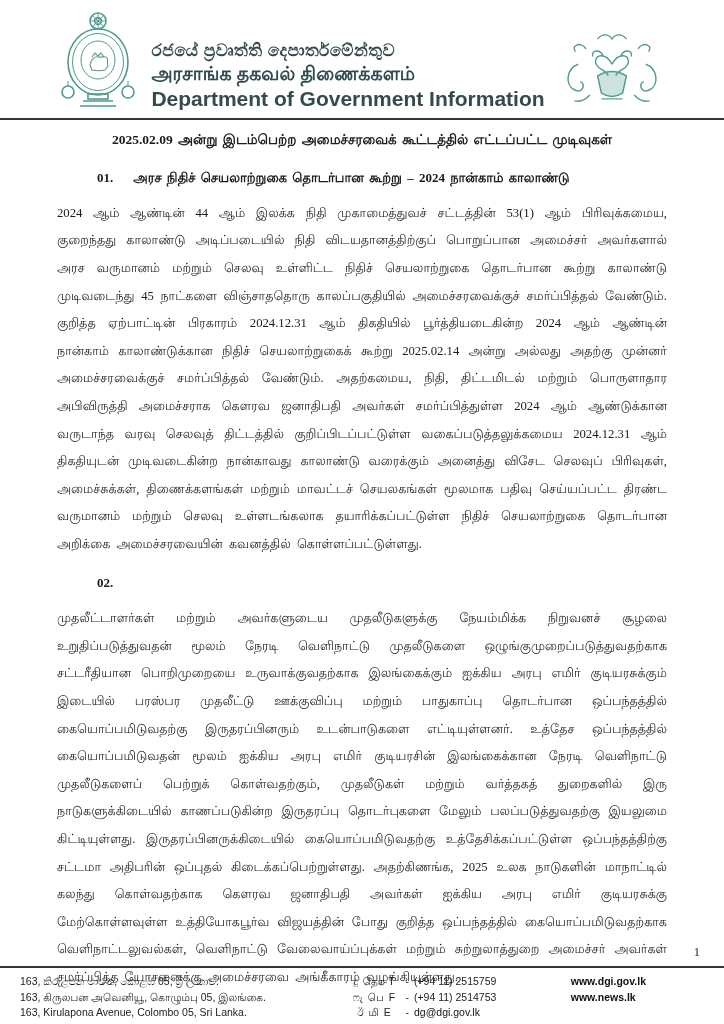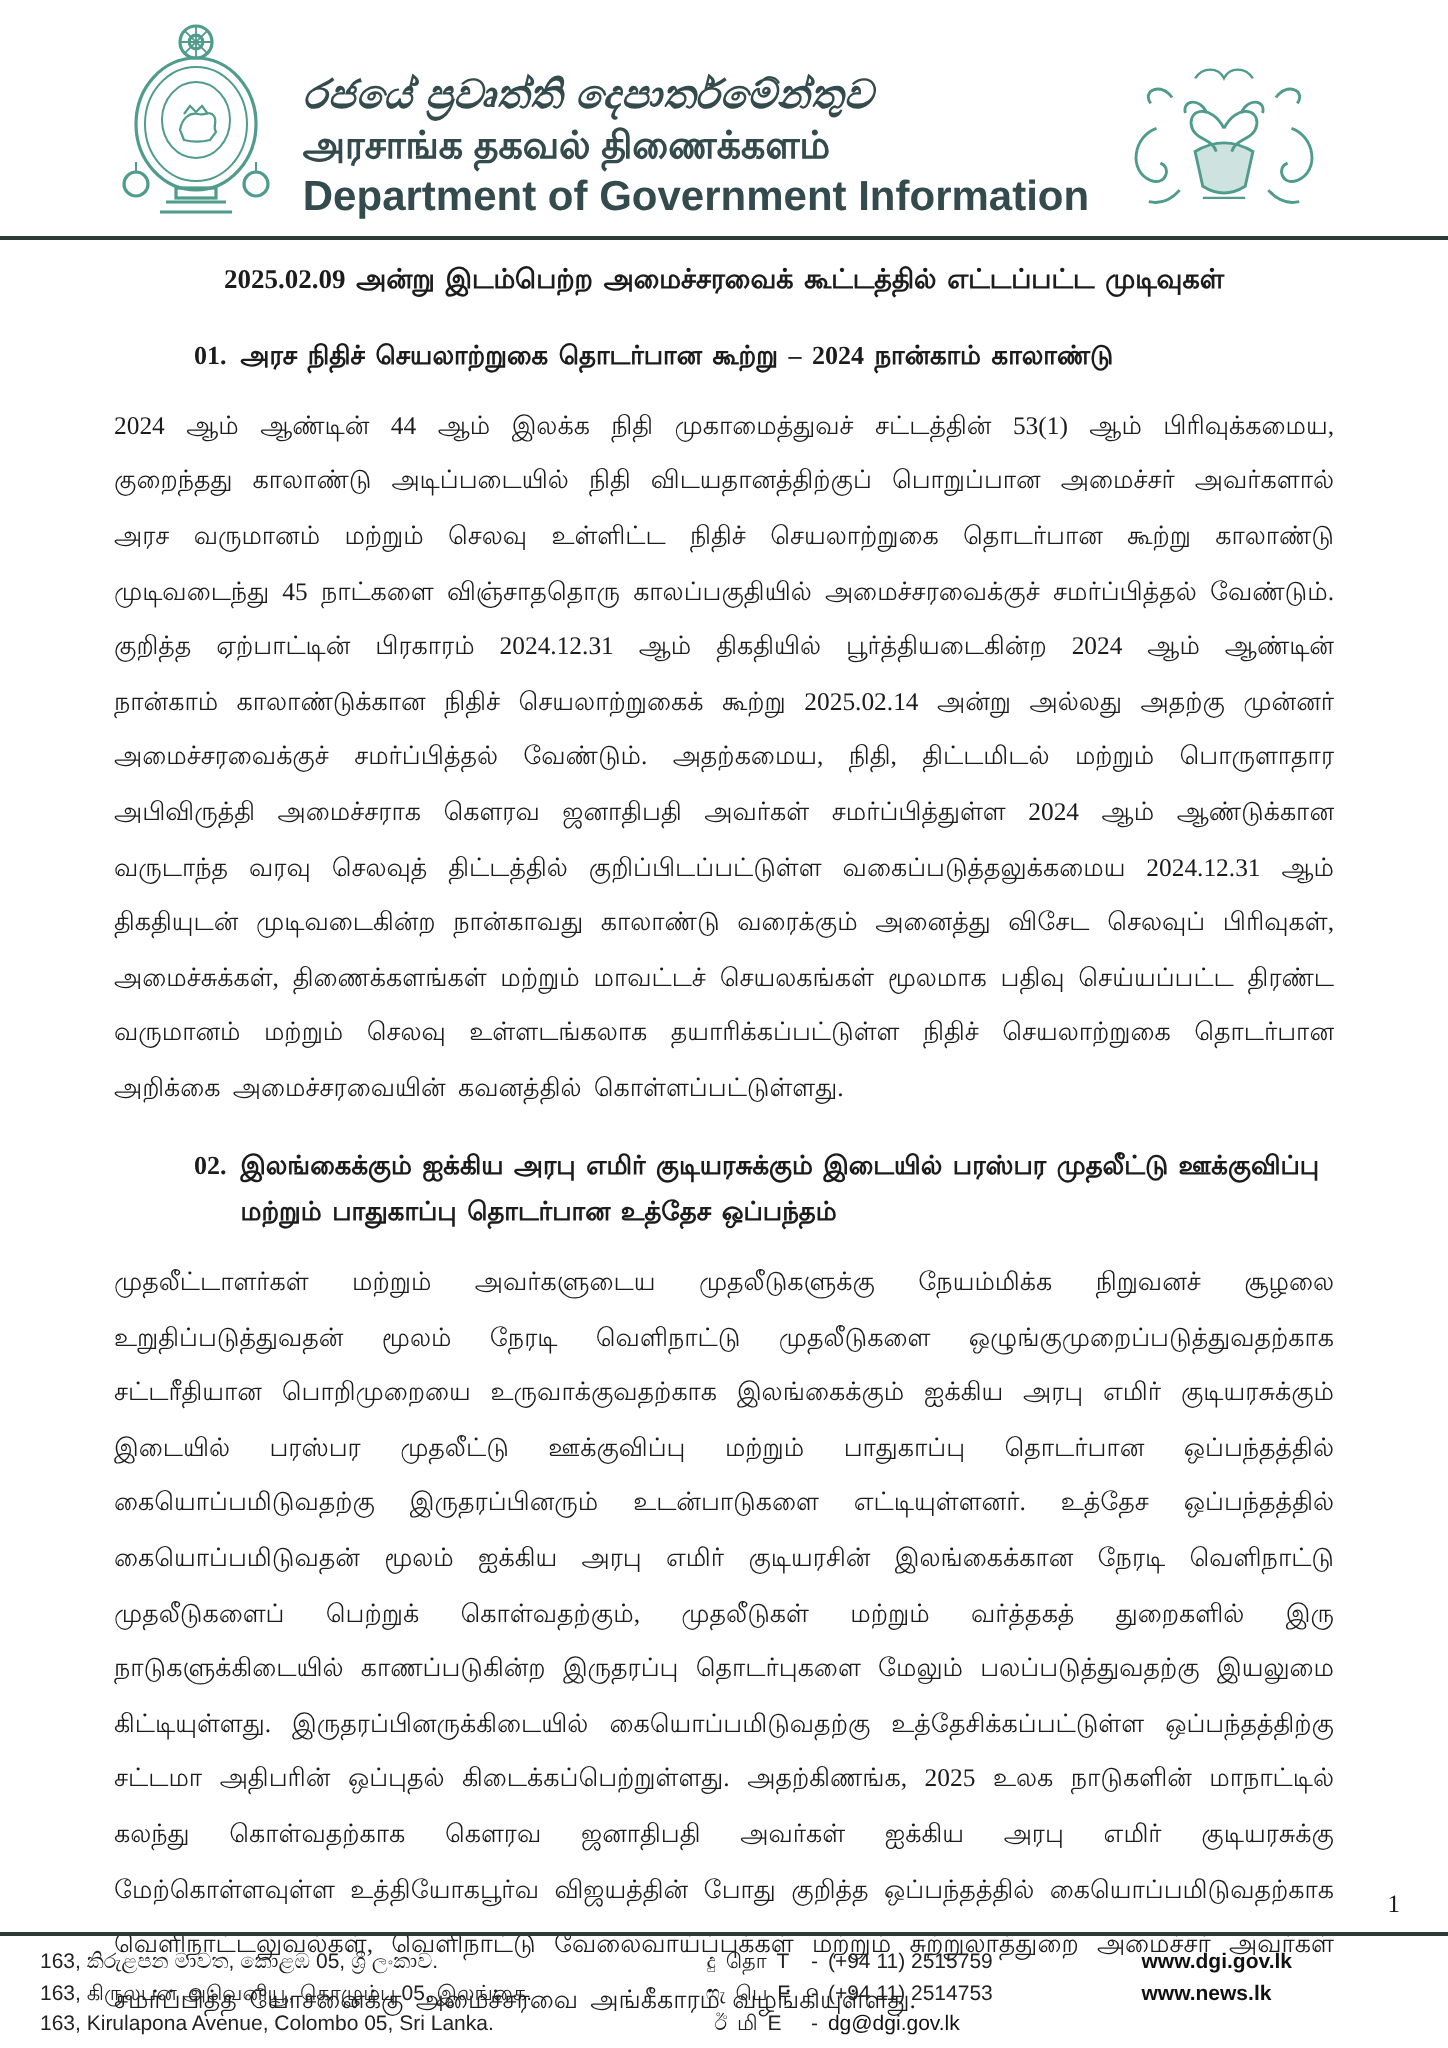--- a/index.html
+++ b/index.html
@@ -27,21 +27,21 @@
   }
   .emblem-left { width: 78px; height: 102px; flex: 0 0 auto; }
   .emblem-right { width: 106px; height: 80px; flex: 0 0 auto; align-self: flex-end; margin-bottom: 2px; }
   .dept-names {
     text-align: left;
     font-family: "Liberation Sans", "DejaVu Sans", sans-serif;
     color: #344b4d;
     line-height: 1.18;
     white-space: nowrap;
   }
-  .dept-si { font-size: 20px; font-weight: bold; letter-spacing: 0.5px; font-style: italic; }
+  .dept-si { font-size: 17px; font-weight: bold; letter-spacing: 0.5px; }
   .dept-ta { font-size: 19px; font-weight: bold; margin-top: 2px; }
   .dept-en { font-size: 21px; font-weight: bold; margin-top: 2px; }
   .rule-top {
     position: absolute;
     top: 118px; left: 0;
     width: 724px; height: 2px;
     background: #2c3a3a;
   }
   
   .doc {
@@ -54,21 +54,21 @@
     text-align: center;
     font-size: 13.5px;
     font-weight: bold;
     margin-top: 4px;
     margin-bottom: 18px;
     word-spacing: 2px;
   }
   .section { margin-bottom: 14px; }
   .section-heading {
     display: flex;
-    gap: 7px;
+    gap: 20px;
     font-weight: bold;
     font-size: 13px;
     line-height: 1.75;
     padding-left: 40px;
     margin-bottom: 10px;
     word-spacing: 2px;
   }
   .section-num { flex: 0 0 auto; }
   .section-heading-text { flex: 1 1 auto; }
   .section-body {
@@ -168,21 +168,20 @@
       <div class="section-heading">
         <span class="section-num">01.</span>
         <span class="section-heading-text">அரச நிதிச் செயலாற்றுகை தொடர்பான கூற்று – 2024 நான்காம் காலாண்டு</span>
       </div>
       <p class="section-body">2024 ஆம் ஆண்டின் 44 ஆம் இலக்க நிதி முகாமைத்துவச் சட்டத்தின் 53(1) ஆம் பிரிவுக்கமைய, குறைந்தது காலாண்டு அடிப்படையில் நிதி விடயதானத்திற்குப் பொறுப்பான அமைச்சர் அவர்களால் அரச வருமானம் மற்றும் செலவு உள்ளிட்ட நிதிச் செயலாற்றுகை தொடர்பான கூற்று காலாண்டு முடிவடைந்து 45 நாட்களை விஞ்சாததொரு காலப்பகுதியில் அமைச்சரவைக்குச் சமர்ப்பித்தல் வேண்டும். குறித்த ஏற்பாட்டின் பிரகாரம் 2024.12.31 ஆம் திகதியில் பூர்த்தியடைகின்ற 2024 ஆம் ஆண்டின் நான்காம் காலாண்டுக்கான நிதிச் செயலாற்றுகைக் கூற்று 2025.02.14 அன்று அல்லது அதற்கு முன்னர் அமைச்சரவைக்குச் சமர்ப்பித்தல் வேண்டும். அதற்கமைய, நிதி, திட்டமிடல் மற்றும் பொருளாதார அபிவிருத்தி அமைச்சராக கௌரவ ஜனாதிபதி அவர்கள் சமர்ப்பித்துள்ள 2024 ஆம் ஆண்டுக்கான வருடாந்த வரவு செலவுத் திட்டத்தில் குறிப்பிடப்பட்டுள்ள வகைப்படுத்தலுக்கமைய 2024.12.31 ஆம் திகதியுடன் முடிவடைகின்ற நான்காவது காலாண்டு வரைக்கும் அனைத்து விசேட செலவுப் பிரிவுகள், அமைச்சுக்கள், திணைக்களங்கள் மற்றும் மாவட்டச் செயலகங்கள் மூலமாக பதிவு செய்யப்பட்ட திரண்ட வருமானம் மற்றும் செலவு உள்ளடங்கலாக தயாரிக்கப்பட்டுள்ள நிதிச் செயலாற்றுகை தொடர்பான அறிக்கை அமைச்சரவையின் கவனத்தில் கொள்ளப்பட்டுள்ளது.</p>
     </section>
 
     <section class="section">
       <div class="section-heading">
         <span class="section-num">02.</span>
-        <span class="section-heading-text">இலங்கைக்கும் ஐக்கிய அரபு எமிர் குடியரசுக்கும் இடையில் பரஸ்பர முதலீட்டு ஊக்குவிப்பு மற்றும் பாதுகாப்பு தொடர்பான உத்தேச ஒப்பந்தம்</span>
       </div>
       <p class="section-body">முதலீட்டாளர்கள் மற்றும் அவர்களுடைய முதலீடுகளுக்கு நேயம்மிக்க நிறுவனச் சூழலை உறுதிப்படுத்துவதன் மூலம் நேரடி வெளிநாட்டு முதலீடுகளை ஒழுங்குமுறைப்படுத்துவதற்காக சட்டரீதியான பொறிமுறையை உருவாக்குவதற்காக இலங்கைக்கும் ஐக்கிய அரபு எமிர் குடியரசுக்கும் இடையில் பரஸ்பர முதலீட்டு ஊக்குவிப்பு மற்றும் பாதுகாப்பு தொடர்பான ஒப்பந்தத்தில் கையொப்பமிடுவதற்கு இருதரப்பினரும் உடன்பாடுகளை எட்டியுள்ளனர். உத்தேச ஒப்பந்தத்தில் கையொப்பமிடுவதன் மூலம் ஐக்கிய அரபு எமிர் குடியரசின் இலங்கைக்கான நேரடி வெளிநாட்டு முதலீடுகளைப் பெற்றுக் கொள்வதற்கும், முதலீடுகள் மற்றும் வர்த்தகத் துறைகளில் இரு நாடுகளுக்கிடையில் காணப்படுகின்ற இருதரப்பு தொடர்புகளை மேலும் பலப்படுத்துவதற்கு இயலுமை கிட்டியுள்ளது. இருதரப்பினருக்கிடையில் கையொப்பமிடுவதற்கு உத்தேசிக்கப்பட்டுள்ள ஒப்பந்தத்திற்கு சட்டமா அதிபரின் ஒப்புதல் கிடைக்கப்பெற்றுள்ளது. அதற்கிணங்க, 2025 உலக நாடுகளின் மாநாட்டில் கலந்து கொள்வதற்காக கௌரவ ஜனாதிபதி அவர்கள் ஐக்கிய அரபு எமிர் குடியரசுக்கு மேற்கொள்ளவுள்ள உத்தியோகபூர்வ விஜயத்தின் போது குறித்த ஒப்பந்தத்தில் கையொப்பமிடுவதற்காக வெளிநாட்டலுவல்கள், வெளிநாட்டு வேலைவாய்ப்புக்கள் மற்றும் சுற்றுலாத்துறை அமைச்சர் அவர்கள் சமர்ப்பித்த யோசனைக்கு அமைச்சரவை அங்கீகாரம் வழங்கியுள்ளது.</p>
     </section>
 
   </main>
 
   <div class="page-number">1</div>
 
   <div class="rule-bottom"></div>
   <footer class="footer">

